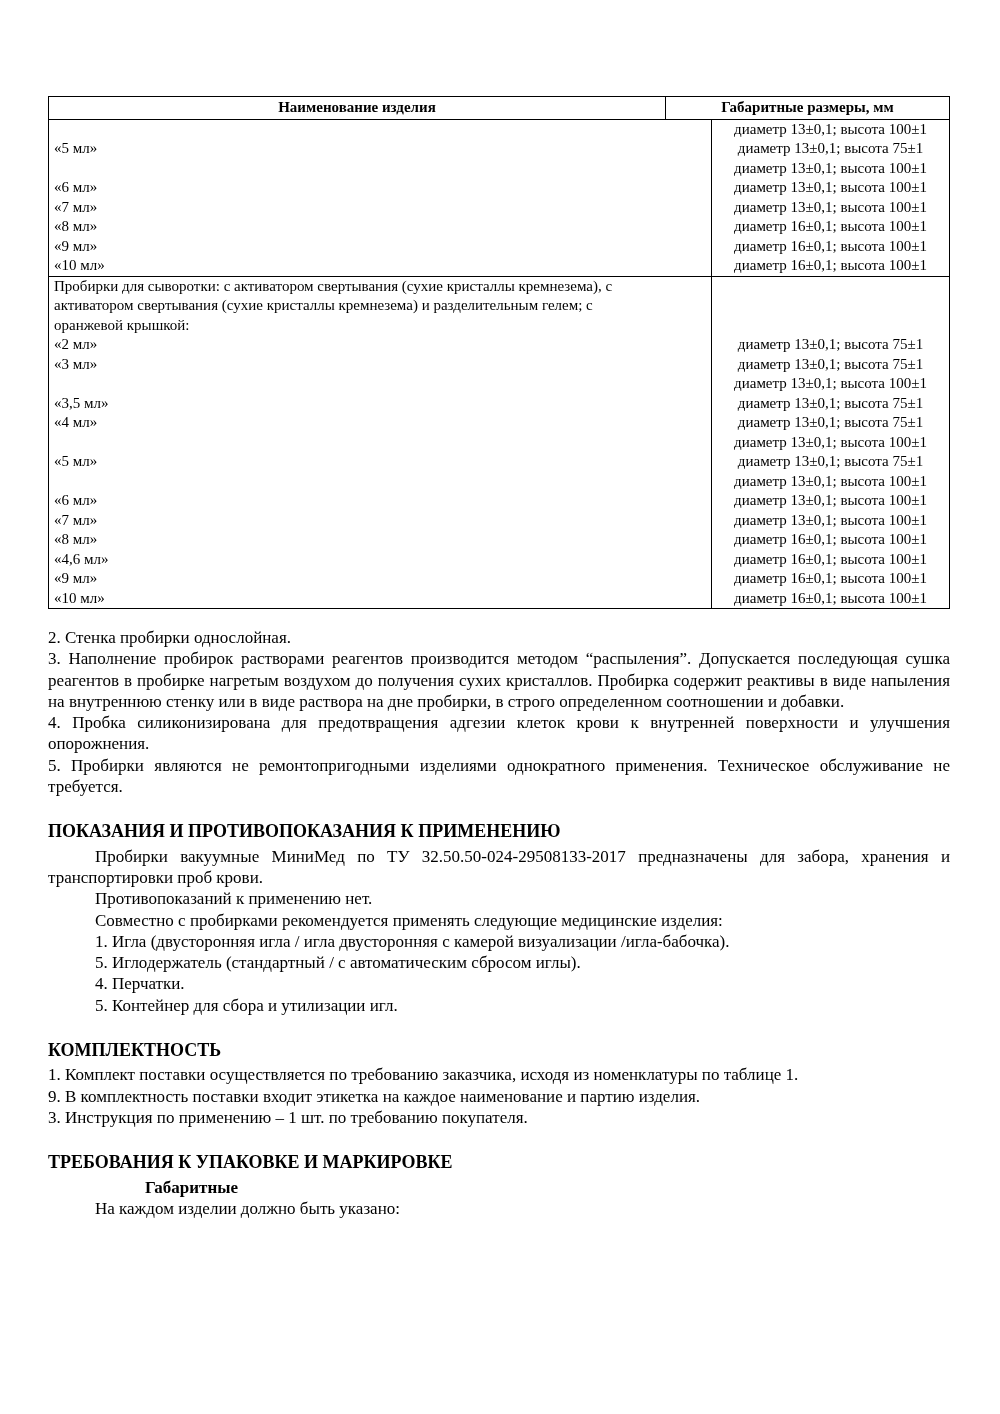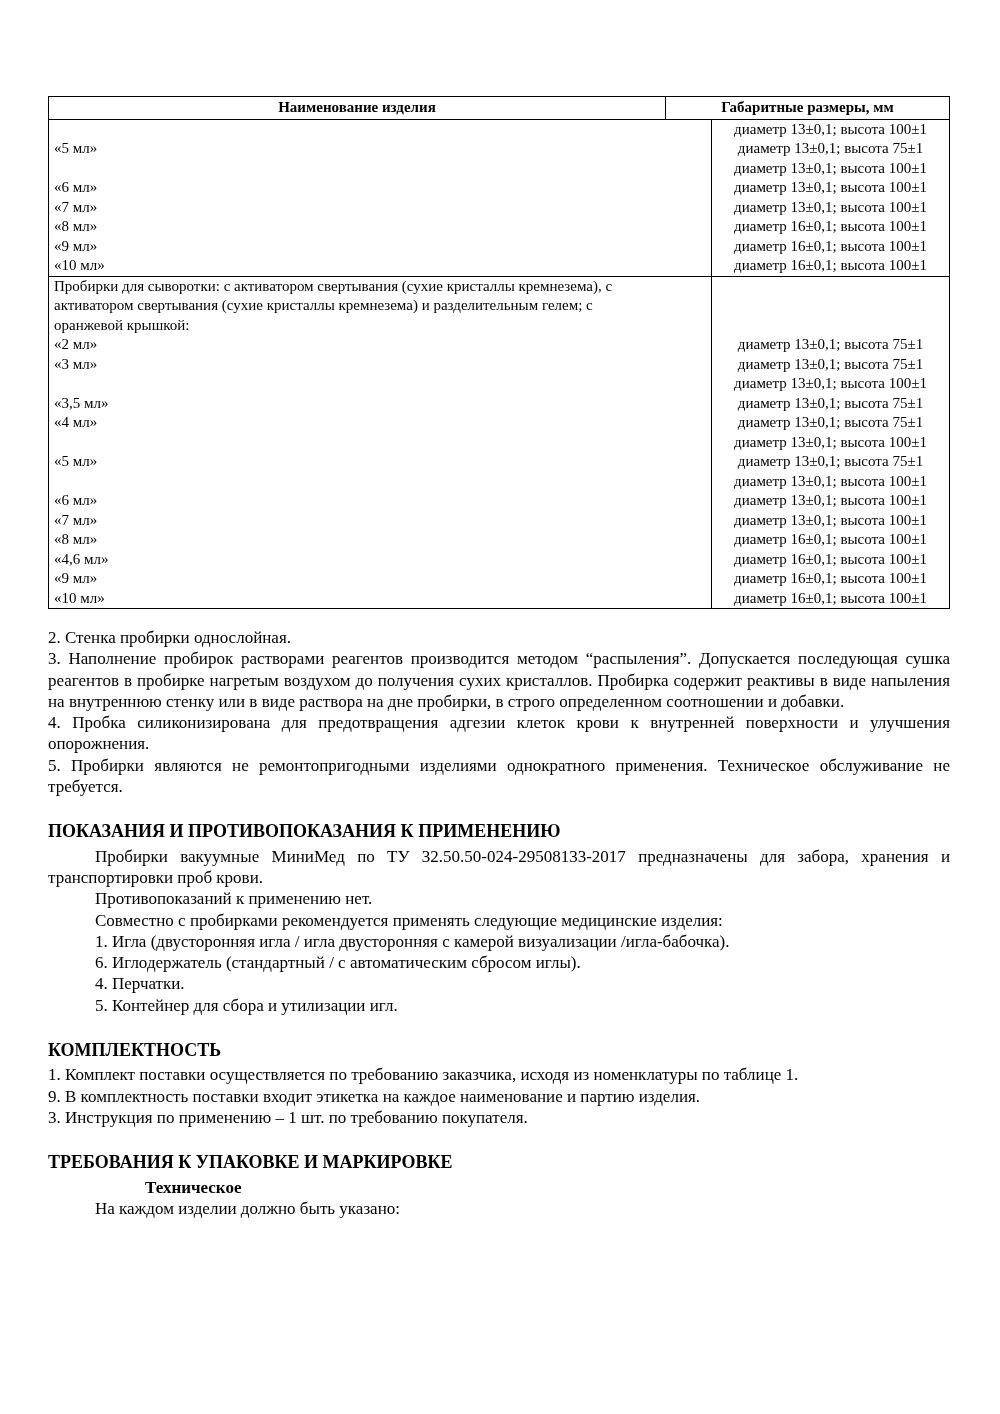--- a/index.html
+++ b/index.html
@@ -164,27 +164,27 @@
     <div class="para">2. Стенка пробирки однослойная.</div>
     <div class="para">3. Наполнение пробирок растворами реагентов производится методом “распыления”. Допускается последующая сушка реагентов в пробирке нагретым воздухом до получения сухих кристаллов. Пробирка содержит реактивы в виде напыления на внутреннюю стенку или в виде раствора на дне пробирки, в строго определенном соотношении и добавки.</div>
     <div class="para">4. Пробка силиконизирована для предотвращения адгезии клеток крови к внутренней поверхности и улучшения опорожнения.</div>
     <div class="para">5. Пробирки являются не ремонтопригодными изделиями однократного применения. Техническое обслуживание не требуется.</div>
 
     <div class="heading">ПОКАЗАНИЯ И ПРОТИВОПОКАЗАНИЯ К ПРИМЕНЕНИЮ</div>
     <div class="para indent">Пробирки вакуумные МиниМед по ТУ 32.50.50-024-29508133-2017 предназначены для забора, хранения и транспортировки проб крови.</div>
     <div class="para indent">Противопоказаний к применению нет.</div>
     <div class="para indent">Совместно с пробирками рекомендуется применять следующие медицинские изделия:</div>
     <div class="para list-ind">1. Игла (двусторонняя игла / игла двусторонняя с камерой визуализации /игла-бабочка).</div>
-    <div class="para list-ind">6. Иглодержатель (стандартный / с автоматическим сбросом иглы).</div>
+    <div class="para list-ind">5. Иглодержатель (стандартный / с автоматическим сбросом иглы).</div>
     <div class="para list-ind">4. Перчатки.</div>
     <div class="para list-ind">5. Контейнер для сбора и утилизации игл.</div>
 
     <div class="heading">КОМПЛЕКТНОСТЬ</div>
     <div class="para">1. Комплект поставки осуществляется по требованию заказчика, исходя из номенклатуры по таблице 1.</div>
     <div class="para">9. В комплектность поставки входит этикетка на каждое наименование и партию изделия.</div>
     <div class="para">3. Инструкция по применению – 1 шт. по требованию покупателя.</div>
 
     <div class="heading">ТРЕБОВАНИЯ К УПАКОВКЕ И МАРКИРОВКЕ</div>
-    <div class="para sub-bold">Техническое</div>
+    <div class="para sub-bold">Габаритные</div>
     <div class="para list-ind">На каждом изделии должно быть указано:</div>
 
   </div>
 </div>
 
 </body></html>

